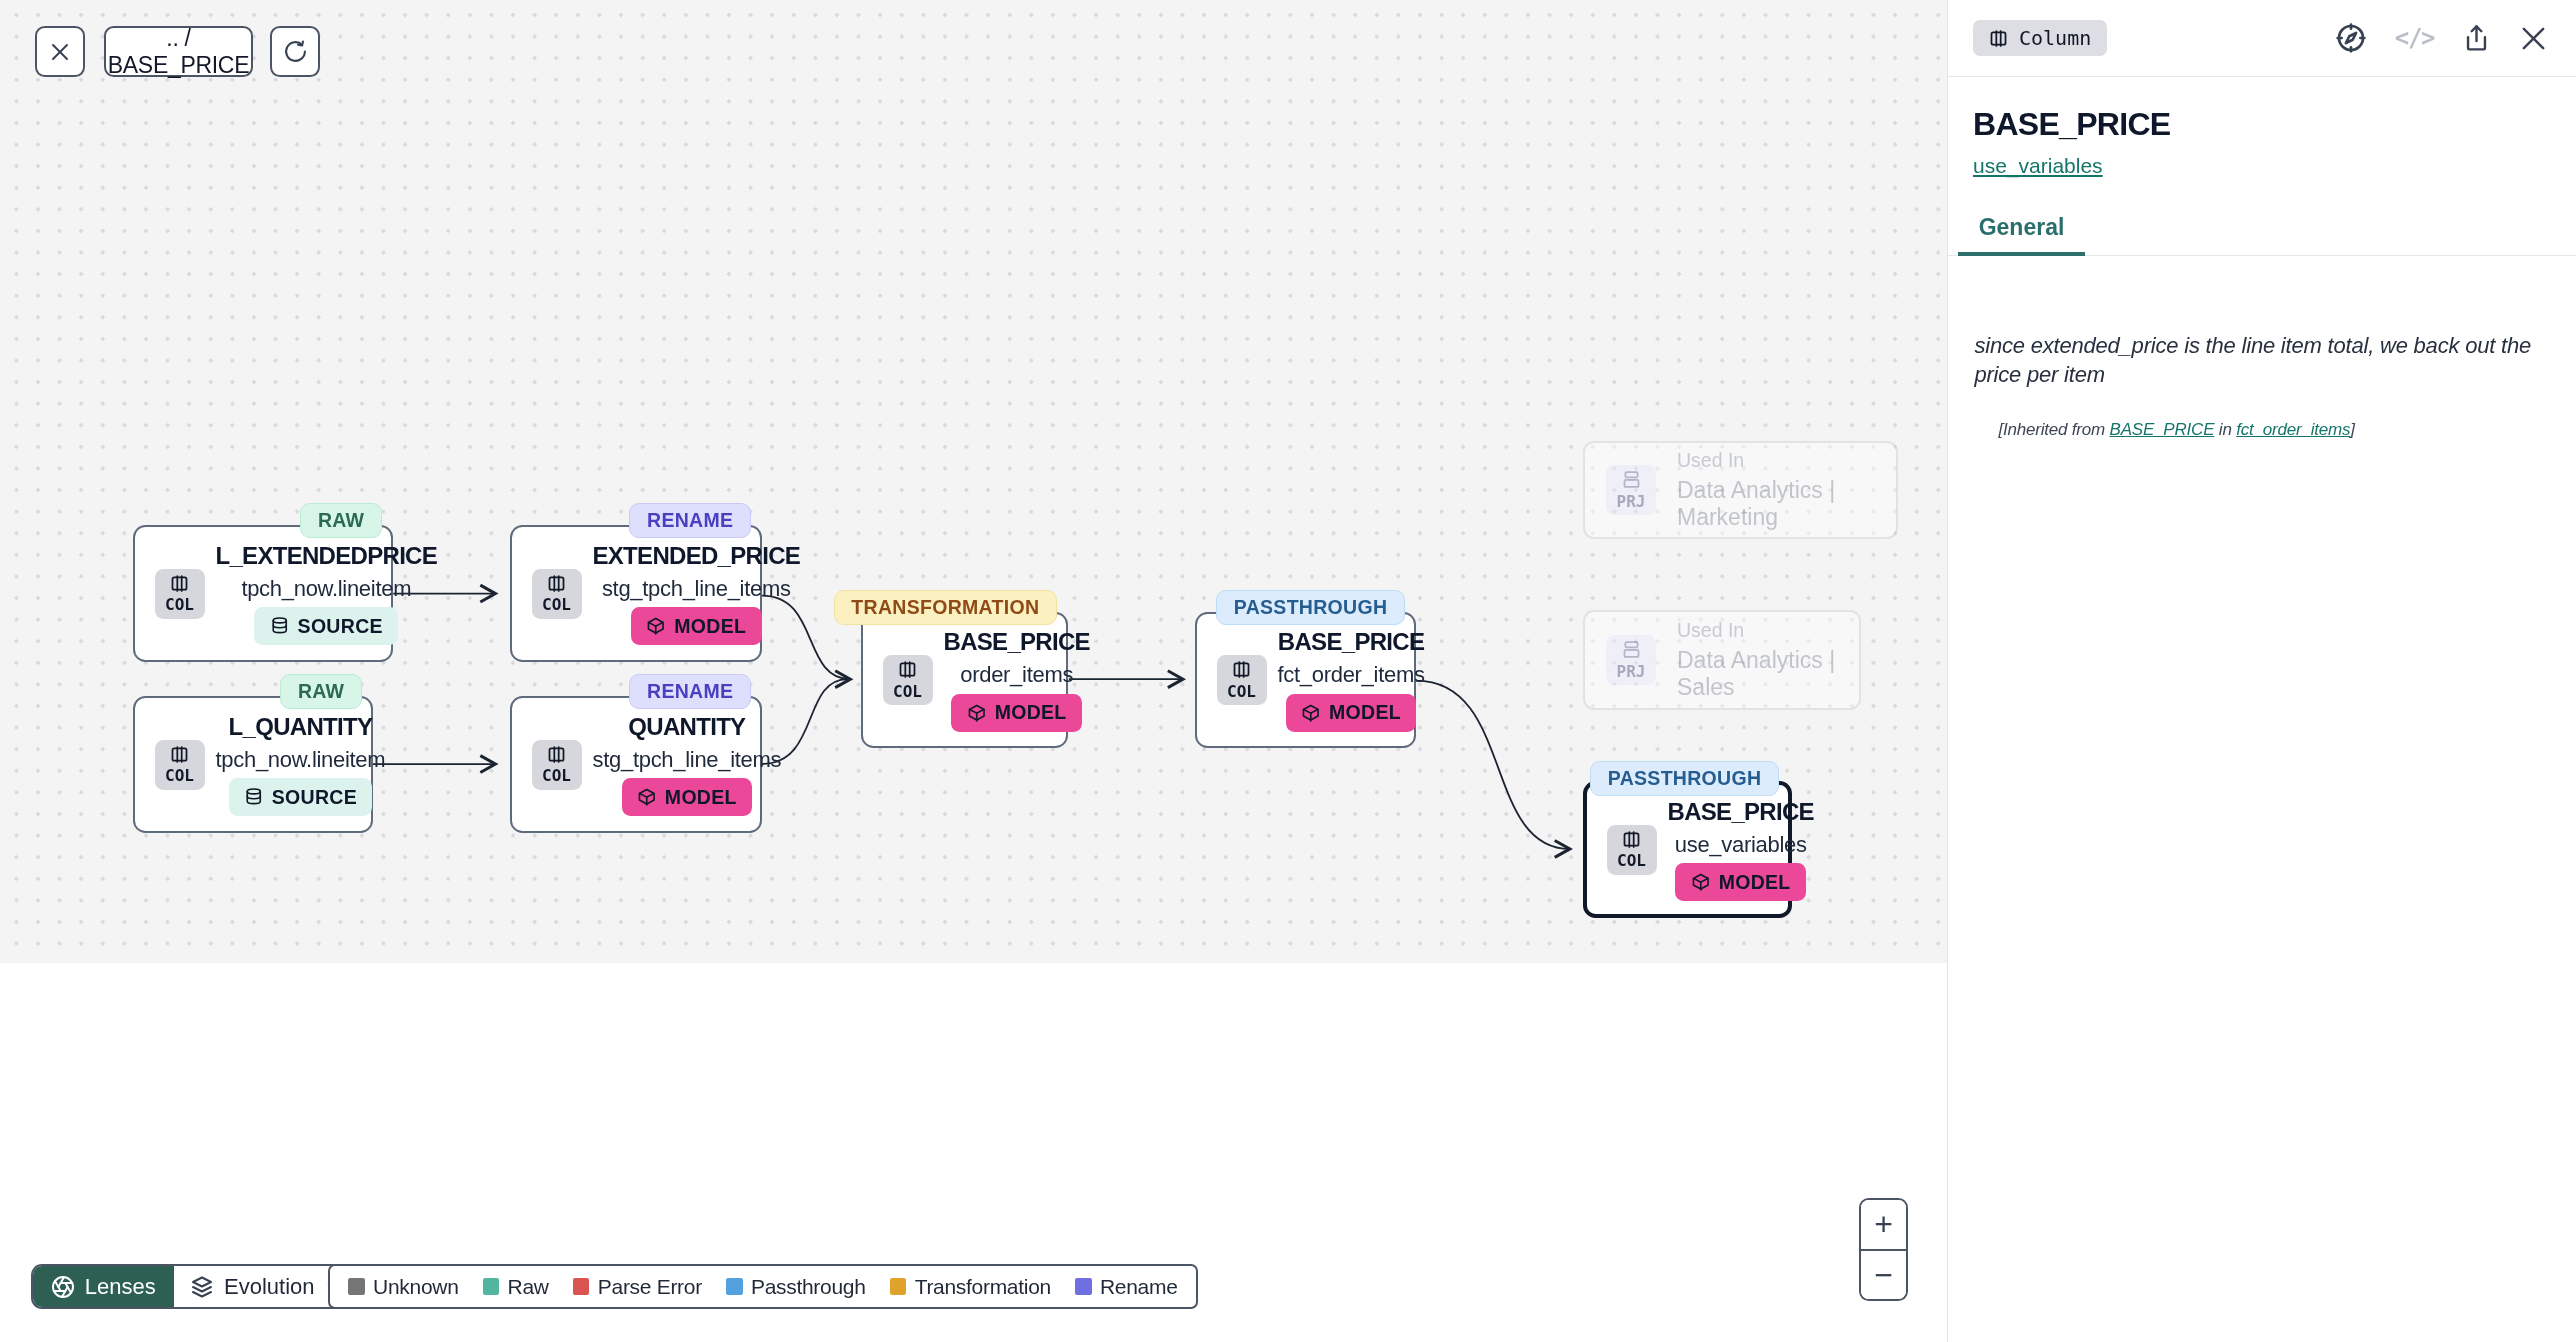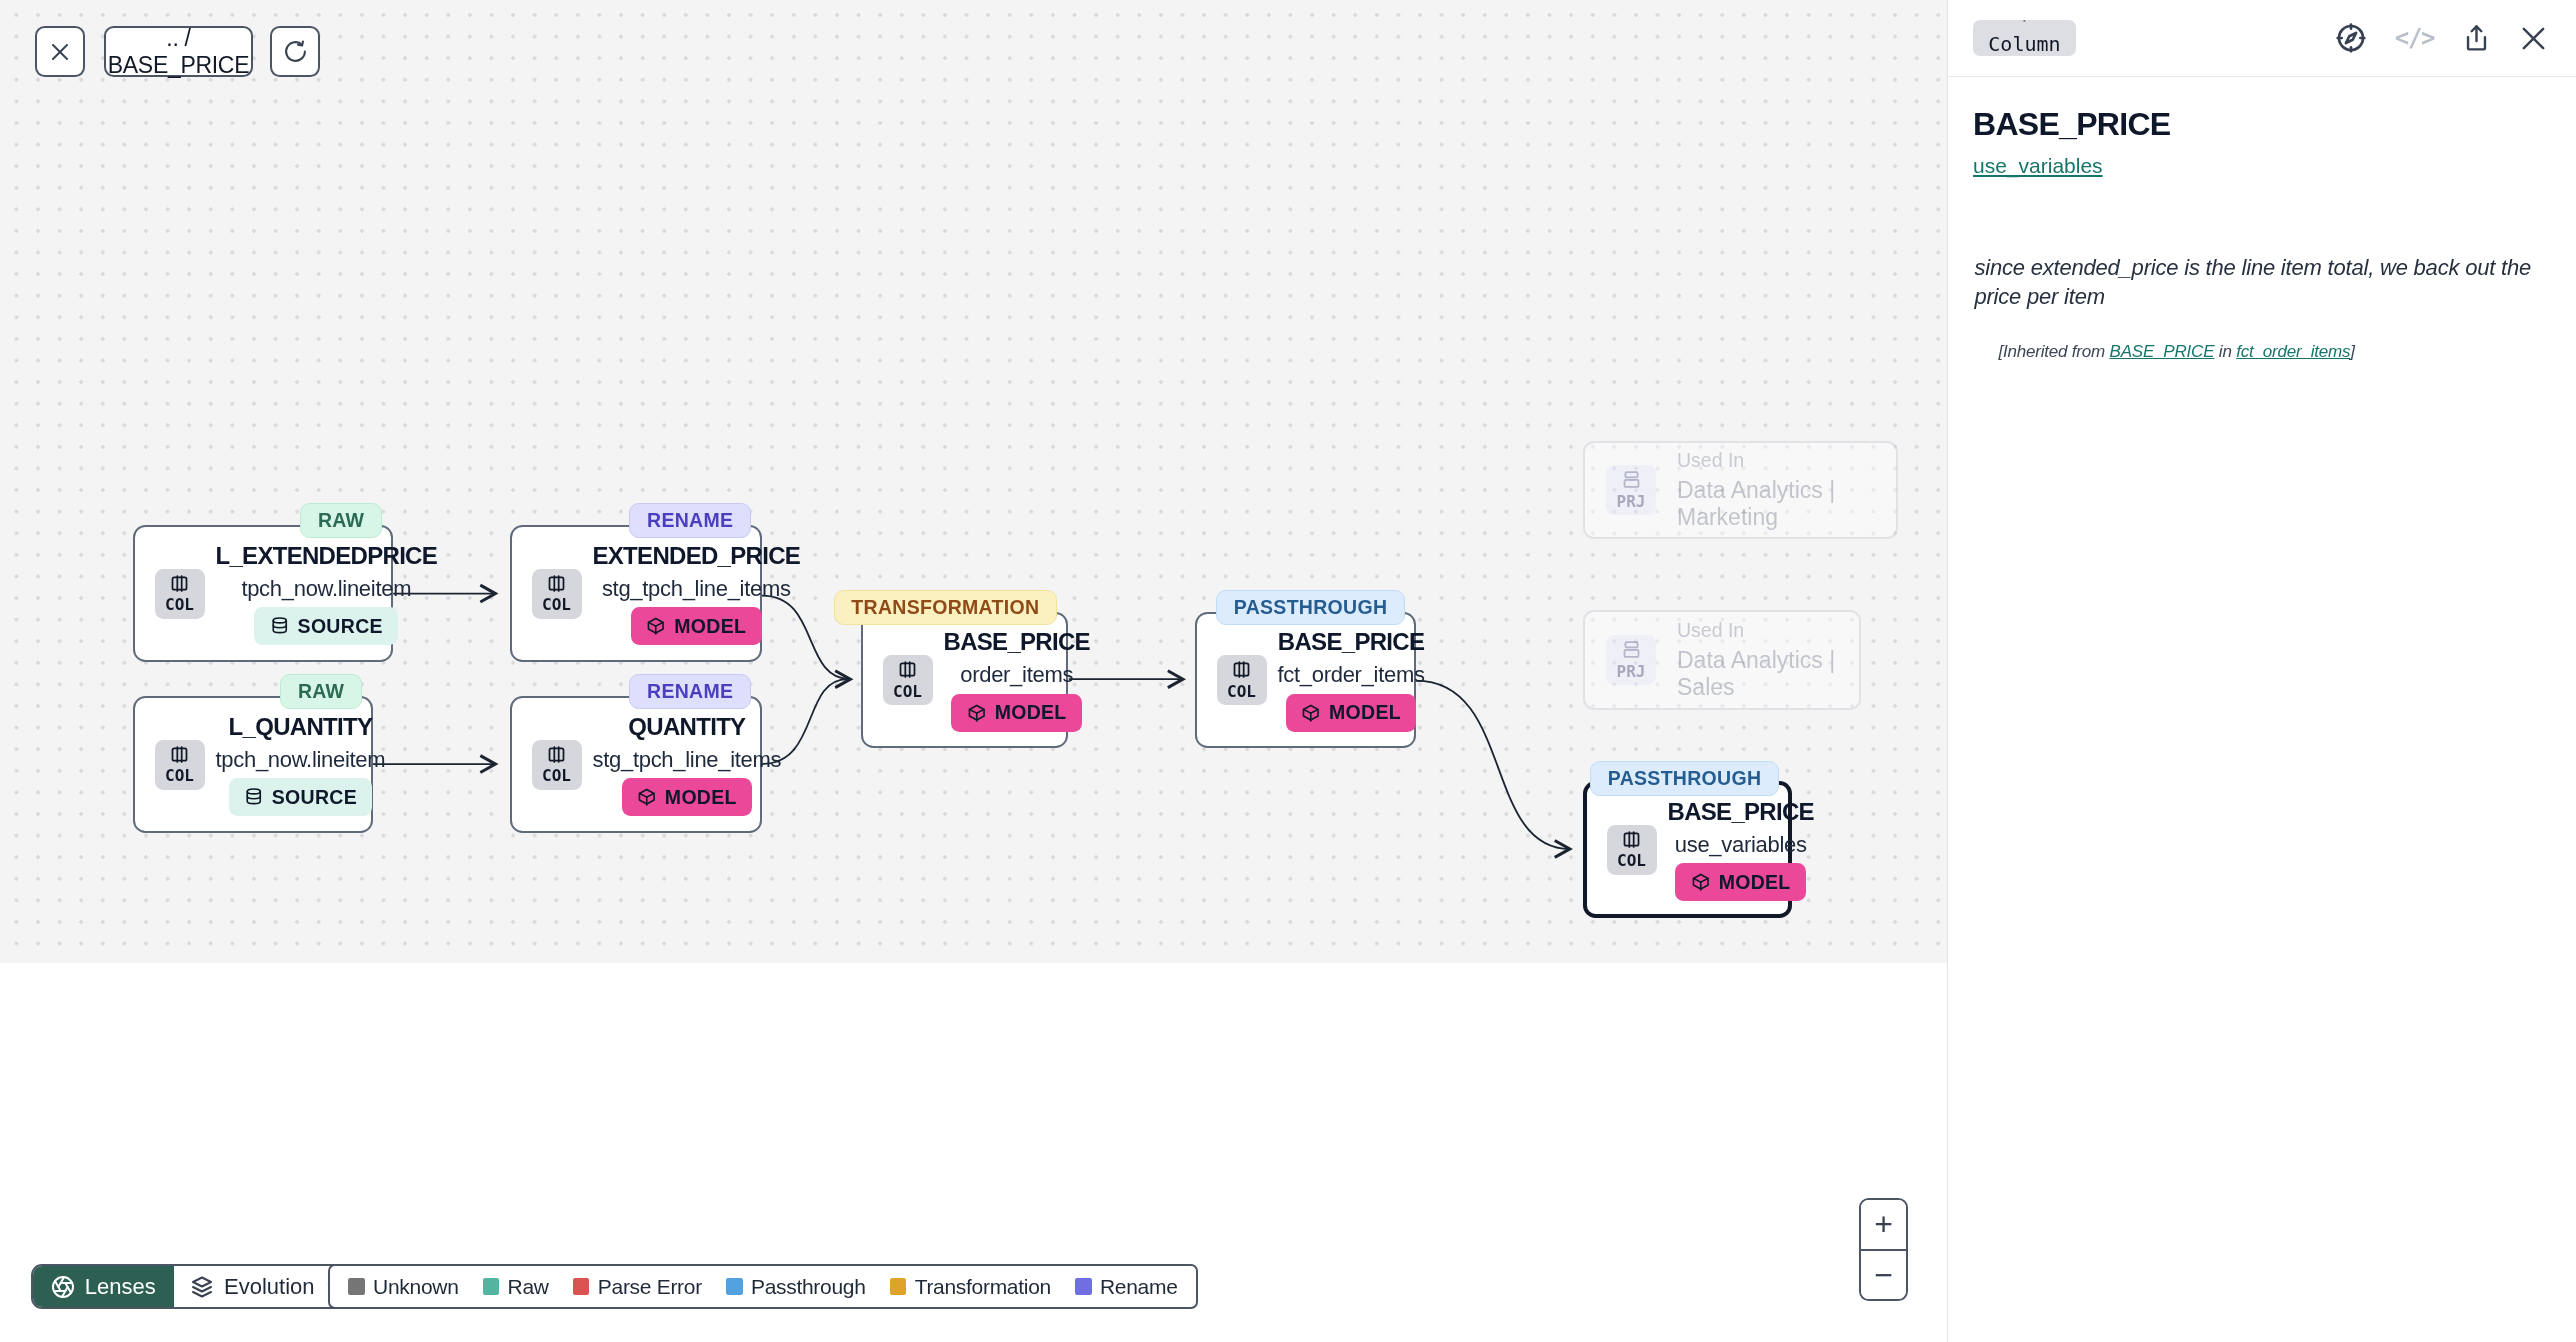--- a/index.html
+++ b/index.html
@@ -115,21 +115,21 @@
     position:absolute; right:0; top:0; width:629px; height:1343px;
     background:#fff; border-left:1.4px solid #e4e4e7;
   }
   .panel-header {
     height:77px; display:flex; align-items:center; justify-content:space-between;
     padding:0 28px 0 25px; border-bottom:1.4px solid #e8e8ea;
   }
   .type-badge {
     height:36px; display:flex; align-items:center; gap:9.7px; padding:0 15.3px;
     background:#dcdee3; border-radius:7px;
-    font-family:"DejaVu Sans Mono", monospace; font-size:20px; color:#111827;flex-direction:column;
+    font-family:"DejaVu Sans Mono", monospace; font-size:20px; color:#111827;
   }
   .hdr-icons { display:flex; align-items:center; gap:28px; }
   .icon-btn { background:none; border:none; cursor:pointer; display:flex; align-items:center; }
   .code-glyph { font-family:"DejaVu Sans Mono", monospace; font-size:24px; color:#b9bfc9; font-weight:700; letter-spacing:-1.4px; }
 
   .panel-title { margin:29px 25px 0; font-size:32px; font-weight:700; color:#0f172a; letter-spacing:-0.7px; }
   .panel-sublink { margin:11px 25px 0; display:inline-block; font-size:21px; color:#15756a; text-decoration:underline; cursor:pointer; }
 
   .tabbar { margin-top:36px; position:relative; border-bottom:1.4px solid #e5e7eb; }
   .tab {
@@ -479,20 +479,23 @@
             <line x1="4" y1="4" x2="20" y2="20"></line>
             <line x1="20" y1="4" x2="4" y2="20"></line>
           </svg>
       </button>
     </span>
   </div>
 
   <h1 class="panel-title">BASE_PRICE</h1>
   <a class="panel-sublink">use_variables</a>
 
+  <nav class="tabbar">
+    <span class="tab">General</span>
+  </nav>
 
   <div class="panel-body">
     <p class="desc-text">since extended_price is the line item total, we back out the price per item</p>
     <p class="inherited">
       <span>[Inherited from </span><a>BASE_PRICE</a><span> in </span><a>fct_order_items</a><span>]</span>
     </p>
   </div>
 </aside>
 
 

